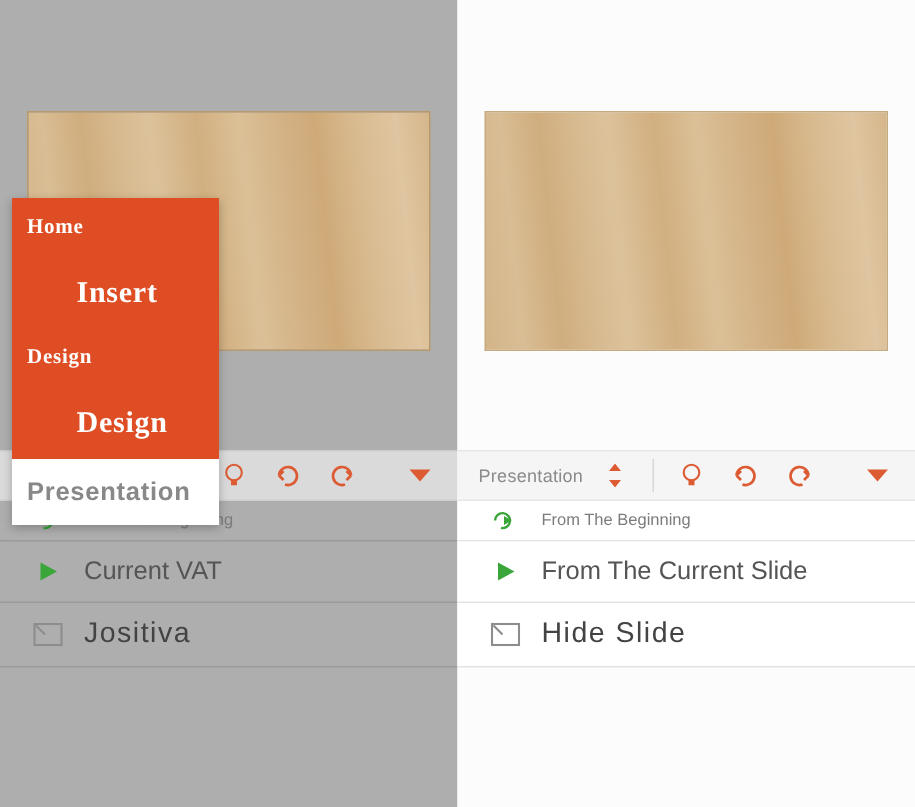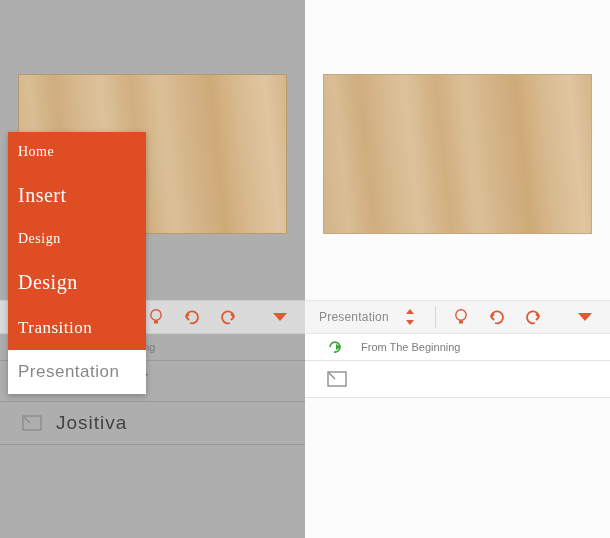--- a/index.html
+++ b/index.html
@@ -88,30 +88,31 @@
   
   .menu {
     position: absolute;
     left: 8px;
     top: 132px;
     width: 138px;
     background: #df4d24;
     color: #fff;
     box-shadow: 0 2px 6px rgba(0,0,0,0.25);
     z-index: 5;
+    font-weight: bold;
   }
   .menu-item {
     padding: 12px 10px;
     font-size: 17px;
     font-family: Georgia, "Times New Roman", serif;
     letter-spacing: 0.5px;
     cursor: pointer;
   }
   .menu-item.small { font-size: 14px; }
-  .menu-item.big { font-size: 20px; }
+  .menu-item.big { font-size: 20px; margin-left: 33px; }
   .menu-item.selected {
     background: #fff;
     color: #888;
     font-family: Arial, sans-serif;
   }
   .dim-overlay {
     position:absolute; inset:0;
     background: rgba(255,255,255,0);
   }
 
@@ -187,21 +188,20 @@
     </div>
   </div>
 
   <div class="dim-overlay"></div>
 
   <div class="menu">
     <div class="menu-item small">Home</div>
     <div class="menu-item big">Insert</div>
     <div class="menu-item small">Design</div>
     <div class="menu-item big">Design</div>
-    <div class="menu-item">Transition</div>
     <div class="menu-item selected">Presentation</div>
   </div>
 </div>
 
 <div class="pane pane-right">
   <div class="slide-thumb"></div>
 
   <div class="toolbar">
     <span class="toolbar-label">Presentation</span>
     <span class="tb-btn">
@@ -238,23 +238,32 @@
 
   <div class="opt-list">
     <div class="opt-row small">
       <span class="opt-icon">
         <svg width="18" height="14" viewBox="0 0 18 14">
             <path d="M2 7 A5 5 0 1 1 6 12" fill="none" stroke="currentColor" stroke-width="1.6"></path>
             <path d="M8 4 L13 7 L8 10 Z" fill="currentColor"></path>
           </svg>
       </span>
       <span>From The Beginning</span>
+    </div>
+    <div class="opt-row">
+      <span class="opt-icon">
+        <svg width="16" height="16" viewBox="0 0 16 16">
+            <path d="M3 2 L14 8 L3 14 Z" fill="currentColor"></path>
+          </svg>
+      </span>
+      <span>From The Current Slide</span>
     </div>
     <div class="opt-row big">
       <span class="opt-icon gray">
         <svg width="20" height="16" viewBox="0 0 20 16">
             <rect x="1" y="1" width="18" height="14" fill="none" stroke="currentColor" stroke-width="1.4"></rect>
             <path d="M2 2 L8 8" stroke="currentColor" stroke-width="1.4"></path>
           </svg>
       </span>
+      <span>Hide Slide</span>
     </div>
   </div>
 </div>
 
 </body></html>

